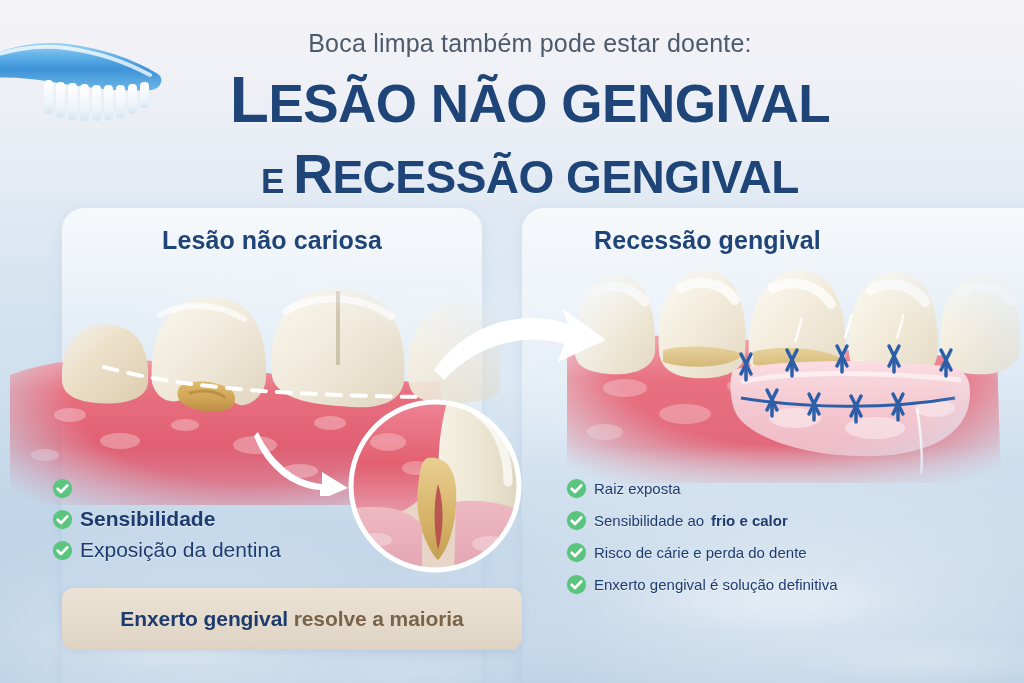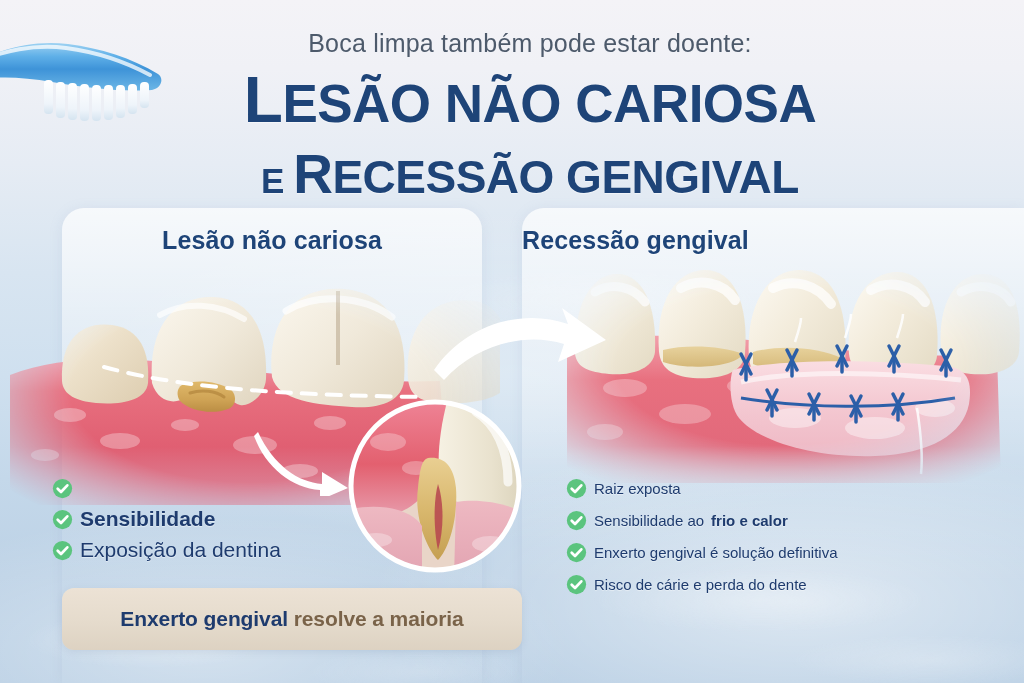--- a/index.html
+++ b/index.html
@@ -97,21 +97,21 @@
     top: 18px;
     width: 100%;
     text-align: center;
     font-size: 25px;
     font-weight: 700;
     color: #1e4478;
     letter-spacing: .1px;
     text-shadow: 0 1px 1px rgba(255,255,255,.6);
     z-index: 5;
   }
-  .card-right .card-title { text-align: left; }
+  .card-right .card-title { text-align: left; padding-left: 72px; }
 
   
   .illus { position: absolute; overflow: visible; }
   .illus-left  { left: 0px;   top: 255px; width: 500px; height: 250px; z-index: 12; }
   .illus-right { left: 545px; top: 258px; width: 478px; height: 225px; z-index: 12; }
 
   
   .brush-top { position: absolute; left: -18px; top: 18px; width: 190px; height: 110px; z-index: 30; }
 
   
@@ -205,21 +205,21 @@
       <rect x="110" y="67" width="9" height="36" rx="4"></rect>
       <rect x="122" y="67" width="9" height="35" rx="4"></rect>
       <rect x="134" y="67" width="9" height="33" rx="4"></rect>
       <rect x="146" y="66" width="9" height="30" rx="4"></rect>
       <rect x="158" y="64" width="9" height="26" rx="4"></rect>
     </g>
   </svg>
 
   <div class="header">
     <div class="kicker">Boca limpa também pode estar doente:</div>
-    <div class="title-main"><span class="cap">L</span><span>ESÃO NÃO CARIOSA</span></div>
+    <div class="title-main"><span class="cap">L</span><span>ESÃO NÃO GENGIVAL</span></div>
     <div class="title-sub"><span class="small-e">E </span><span class="cap2">R</span><span>ECESSÃO GENGIVAL</span></div>
   </div>
 
   <div class="card card-left">
     <div class="card-title">Lesão não cariosa</div>
   </div>
 
   <div class="card card-right">
     <div class="card-title">Recessão gengival</div>
   </div>
@@ -524,28 +524,28 @@
         <path d="M6.5 12.3 L10.3 16 L17.5 8.4" fill="none" stroke="#ffffff" stroke-width="3.1" stroke-linecap="round" stroke-linejoin="round"></path>
       </svg>
       <span>Sensibilidade ao </span>
         <span class="b">frio e calor</span>
     </div>
     <div class="bullet light">
       <svg class="chk" viewBox="0 0 24 24">
         <circle cx="12" cy="12" r="11" fill="#5bc47e"></circle>
         <path d="M6.5 12.3 L10.3 16 L17.5 8.4" fill="none" stroke="#ffffff" stroke-width="3.1" stroke-linecap="round" stroke-linejoin="round"></path>
       </svg>
+      <span>Risco de cárie e perda do dente</span>
+    </div>
+    <div class="bullet light">
+      <svg class="chk" viewBox="0 0 24 24">
+        <circle cx="12" cy="12" r="11" fill="#5bc47e"></circle>
+        <path d="M6.5 12.3 L10.3 16 L17.5 8.4" fill="none" stroke="#ffffff" stroke-width="3.1" stroke-linecap="round" stroke-linejoin="round"></path>
+      </svg>
       <span>Enxerto gengival é solução definitiva</span>
-    </div>
-    <div class="bullet light">
-      <svg class="chk" viewBox="0 0 24 24">
-        <circle cx="12" cy="12" r="11" fill="#5bc47e"></circle>
-        <path d="M6.5 12.3 L10.3 16 L17.5 8.4" fill="none" stroke="#ffffff" stroke-width="3.1" stroke-linecap="round" stroke-linejoin="round"></path>
-      </svg>
-      <span>Risco de cárie e perda do dente</span>
     </div>
   </div>
 
   <div class="banner">
     <div class="banner-line"><span>Enxerto gengival </span><span class="tan">resolve a maioria</span></div>
   </div>
 
 </div>
 
 </body></html>

